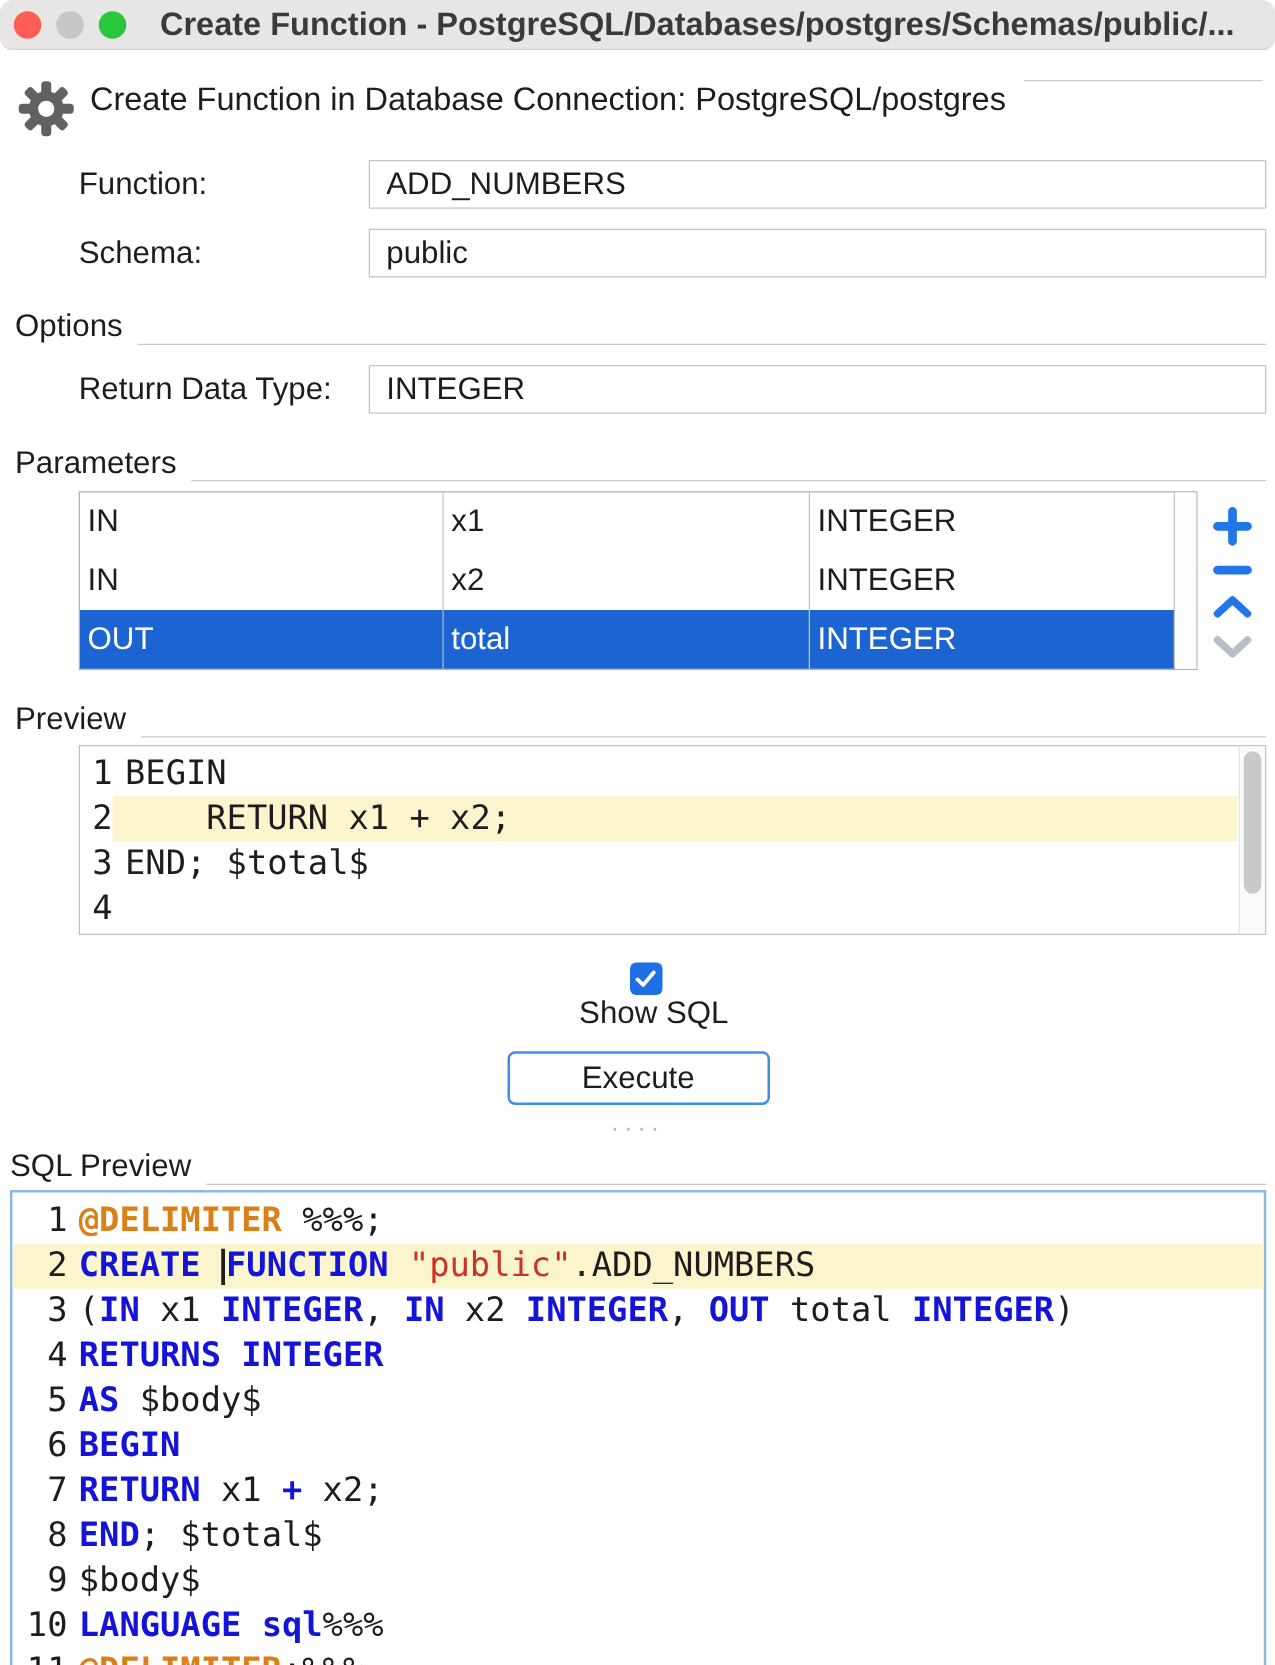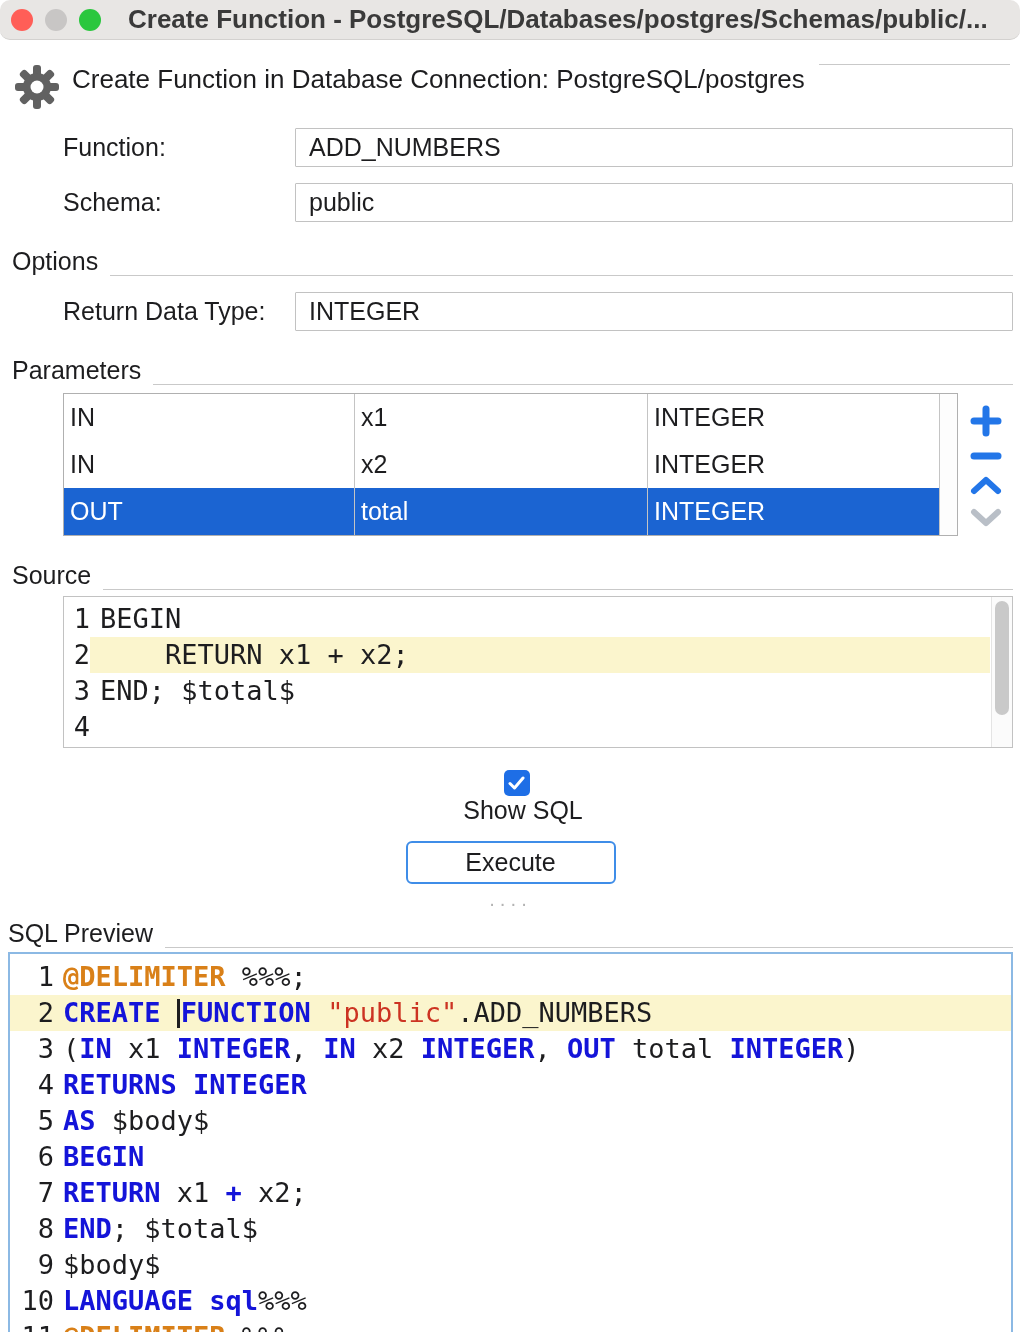--- a/index.html
+++ b/index.html
@@ -187,21 +187,21 @@
       </span>
       <span class="tool tool-gray">
         <svg width="32" height="20" viewBox="0 0 32 20">
             <path d="M4 4 L16 15 L28 4" stroke="currentColor" stroke-width="6" fill="none" stroke-linecap="round" stroke-linejoin="round"></path>
           </svg>
       </span>
     </div>
   </div>
 
   <div class="section-row">
-    <span>Source</span>
+    <span>Preview</span>
     <span class="hline"></span>
   </div>
 
   <div class="source-box">
     <div id="source-lines">
         <div class="src-line">
           <span class="src-gutter">1</span>
           <span class="src-text">BEGIN</span>
         </div>
         <div class="src-line">

